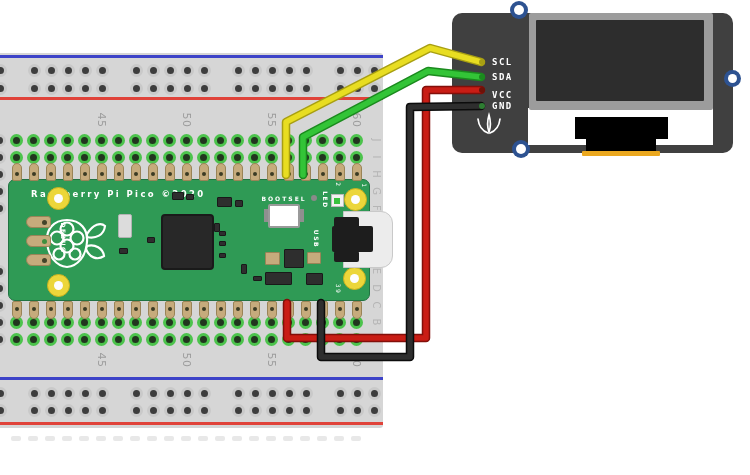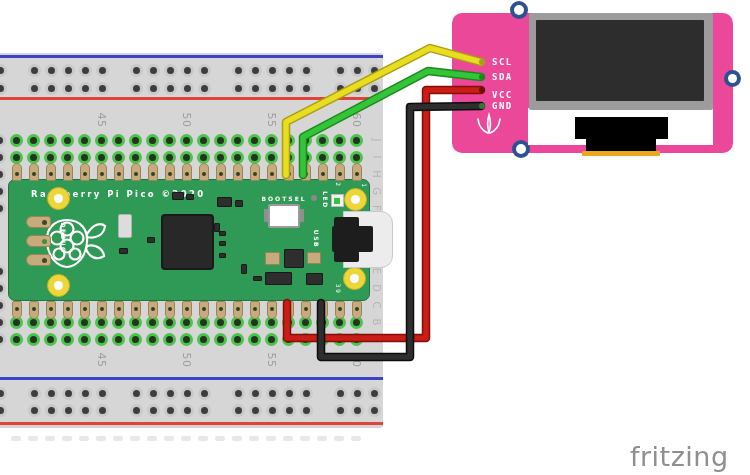--- a/index.html
+++ b/index.html
@@ -38,21 +38,21 @@
   #bootsel-btn{position:absolute;left:259px;top:24px;width:32px;height:24px;background:#ffffff;
         border:2px solid #9a9a9a;border-radius:2px;box-sizing:border-box;}
   .btn-tab{position:absolute;width:5px;height:13px;background:#8f8f8f;top:29px;}
   #led-body{position:absolute;left:322px;top:14px;width:13px;height:13px;background:#f2f2f2;
         border:1px solid #bbb;box-sizing:border-box;}
   #led-body .g{position:absolute;left:2px;top:3px;width:6px;height:6px;background:#39c23f;}
   #usb-white{position:absolute;left:334px;top:31px;width:50px;height:57px;background:#ececec;
         border:1px solid #c9c9c9;border-radius:0 12px 12px 0;box-sizing:border-box;}
   .usb-black{position:absolute;background:#1d1d1d;border-radius:2px;}
   
-  #oled{position:absolute;left:452px;top:13px;width:281px;height:140px;background:#ec4899;
+  #oled{position:absolute;left:452px;top:13px;width:281px;height:140px;background:#404040;
         border-radius:10px;z-index:4;}
   .tabblue{position:absolute;border-radius:50%;background:#2d5291;}
   .tabwhite{position:absolute;border-radius:50%;background:#ffffff;}
   #bezel{position:absolute;left:77px;top:0px;width:184px;height:97px;background:#9c9c9c;border-radius:2px;}
   #screen{position:absolute;left:84px;top:7px;width:168px;height:81px;background:#2d2d2d;border-radius:1px;}
   #oled-white{position:absolute;left:76px;top:95px;width:185px;height:37px;background:#ffffff;}
   .flex{position:absolute;background:#000000;}
   #flex-gold{position:absolute;left:130px;top:138px;width:78px;height:5px;background:#eba81f;border-radius:1px;}
   .oledpin{position:absolute;left:40px;color:#ffffff;font-size:9px;font-weight:bold;letter-spacing:1.5px;
         font-family:"DejaVu Sans Mono","Liberation Mono",monospace;}
@@ -350,21 +350,20 @@
         <polyline points="287,303 287,338 426,338 426,90 481,90" fill="none" stroke="#c91d15" stroke-width="5.5" stroke-linecap="round" stroke-linejoin="round"></polyline>
         <circle cx="482" cy="90" r="3" fill="#6e1208"></circle>
       </g>
       <g>
         <polyline points="321,303 321,357 410,357 410,107 481,106" fill="none" stroke="#0c0c0c" stroke-width="8.5" stroke-linecap="round" stroke-linejoin="round"></polyline>
         <polyline points="321,303 321,357 410,357 410,107 481,106" fill="none" stroke="#2e2e2e" stroke-width="5.5" stroke-linecap="round" stroke-linejoin="round"></polyline>
         <circle cx="482" cy="106" r="3" fill="#2e7d32"></circle>
       </g>
     </svg>
 
-  <div id="watermark">fritzing</div>
 <div style="position: absolute; z-index: 2; width: 7px; height: 7px; border-radius: 50%; left: -6.5px; top: 63.5px; background: rgb(61, 61, 61); border: 3px solid rgb(201, 201, 201);"></div>
     <div style="position: absolute; z-index: 2; width: 7px; height: 7px; border-radius: 50%; left: 27.5px; top: 63.5px; background: rgb(61, 61, 61); border: 3px solid rgb(201, 201, 201);"></div>
     <div style="position: absolute; z-index: 2; width: 7px; height: 7px; border-radius: 50%; left: 44.5px; top: 63.5px; background: rgb(61, 61, 61); border: 3px solid rgb(201, 201, 201);"></div>
     <div style="position: absolute; z-index: 2; width: 7px; height: 7px; border-radius: 50%; left: 61.5px; top: 63.5px; background: rgb(61, 61, 61); border: 3px solid rgb(201, 201, 201);"></div>
     <div style="position: absolute; z-index: 2; width: 7px; height: 7px; border-radius: 50%; left: 78.5px; top: 63.5px; background: rgb(61, 61, 61); border: 3px solid rgb(201, 201, 201);"></div>
     <div style="position: absolute; z-index: 2; width: 7px; height: 7px; border-radius: 50%; left: 95.5px; top: 63.5px; background: rgb(61, 61, 61); border: 3px solid rgb(201, 201, 201);"></div>
     <div style="position: absolute; z-index: 2; width: 7px; height: 7px; border-radius: 50%; left: 129.5px; top: 63.5px; background: rgb(61, 61, 61); border: 3px solid rgb(201, 201, 201);"></div>
     <div style="position: absolute; z-index: 2; width: 7px; height: 7px; border-radius: 50%; left: 146.5px; top: 63.5px; background: rgb(61, 61, 61); border: 3px solid rgb(201, 201, 201);"></div>
     <div style="position: absolute; z-index: 2; width: 7px; height: 7px; border-radius: 50%; left: 163.5px; top: 63.5px; background: rgb(61, 61, 61); border: 3px solid rgb(201, 201, 201);"></div>
     <div style="position: absolute; z-index: 2; width: 7px; height: 7px; border-radius: 50%; left: 180.5px; top: 63.5px; background: rgb(61, 61, 61); border: 3px solid rgb(201, 201, 201);"></div>

